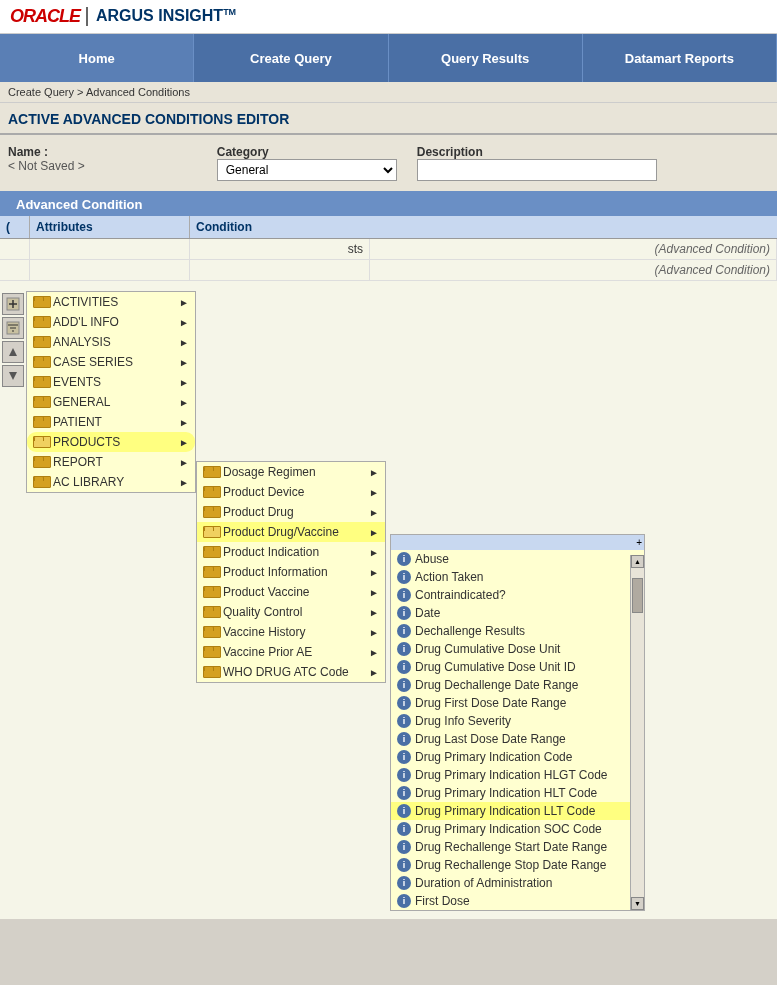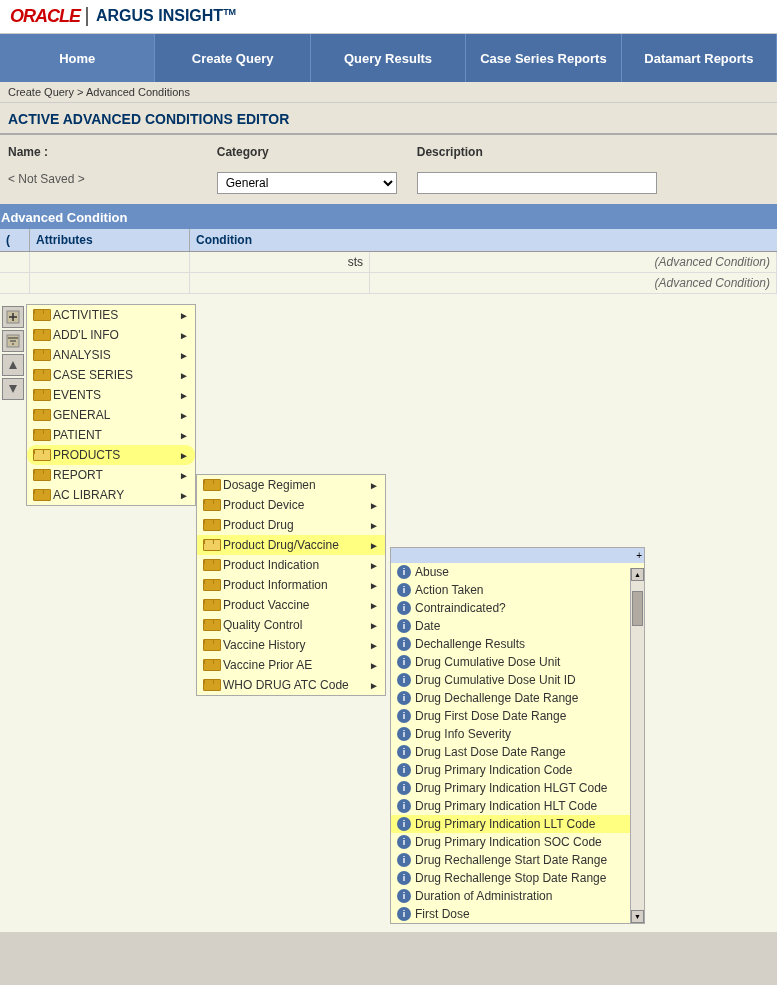--- a/index.html
+++ b/index.html
@@ -17,30 +17,30 @@
     .nav-item.home { background: #5a7fb5; }
 
     
     .breadcrumb { background: #e8e4d8; padding: 4px 8px; font-size: 11px; color: #333; border-bottom: 1px solid #ccc; }
 
     
     .page-title { background: #e8e4d8; padding: 8px 8px 6px 8px; font-size: 14px; font-weight: bold; color: #003366; border-bottom: 2px solid #aaa; }
 
     
     .form-area { background: #e8e4d8; padding: 10px 8px; display: flex; align-items: flex-start; gap: 20px; border-bottom: 2px solid #6a8fc5; }
-    .form-group { display: flex; flex-direction: column; gap: 13px; }
+    .form-group { display: flex; flex-direction: column; gap: 0; }
     .form-label { font-weight: bold; font-size: 12px; color: #333; }
     .form-value { font-size: 12px; color: #555; }
     .form-group.category { flex: 1; }
     .form-group.description { flex: 2; }
     .form-select { width: 180px; height: 22px; border: 1px solid #999; background: #fff; font-size: 12px; padding: 1px 4px; }
     .form-input { width: 200px; height: 22px; border: 1px solid #999; background: #fff; font-size: 12px; padding: 1px 4px; }
 
     
-    .ac-section { background: #6a8fc5; color: #fff; padding: 4px 1px; font-weight: bold; font-size: 13px; }
+    .ac-section { background: #6a8fc5; color: #fff; padding: 4px 16px; font-weight: bold; font-size: 13px; }
 
     
     .table-header { display: grid; grid-template-columns: 30px 160px 180px 1fr; background: #c8d8f0; border-bottom: 1px solid #999; }
     .th { padding: 4px 6px; font-weight: bold; font-size: 12px; color: #003366; border-right: 1px solid #aaa; }
     .th:last-child { border-right: none; }
     .table-row-data { display: grid; grid-template-columns: 30px 160px 180px 1fr; border-bottom: 1px solid #ddd; }
     .td { padding: 3px 6px; font-size: 12px; color: #333; border-right: 1px solid #ddd; }
     .td.value { color: #666; font-style: italic; }
 
     
@@ -80,21 +80,20 @@
 
 <div class="header">
   <span class="oracle-logo">ORACLE</span>
   <span class="argus-logo">ARGUS INSIGHT<sup>TM</sup></span>
 </div>
 
 <div class="navbar">
   <div class="nav-item home">Home</div>
   <div class="nav-item">Create Query</div>
   <div class="nav-item">Query Results</div>
-  <div class="nav-item">Case Series Reports</div>
   <div class="nav-item">Datamart Reports</div>
 </div>
 
 <div class="breadcrumb">Create Query &gt; Advanced Conditions</div>
 
 <div class="page-title">ACTIVE ADVANCED CONDITIONS EDITOR</div>
 
 <div class="form-area">
   <div class="form-group">
     <div class="form-label">Name :</div>

